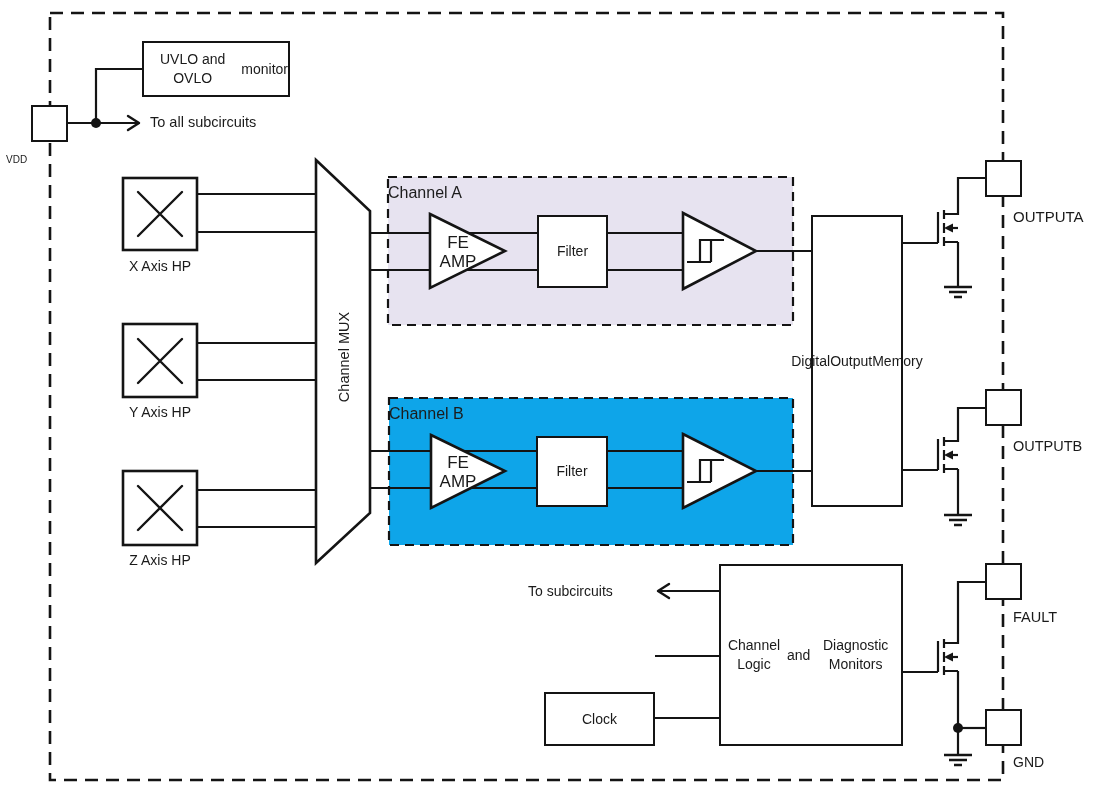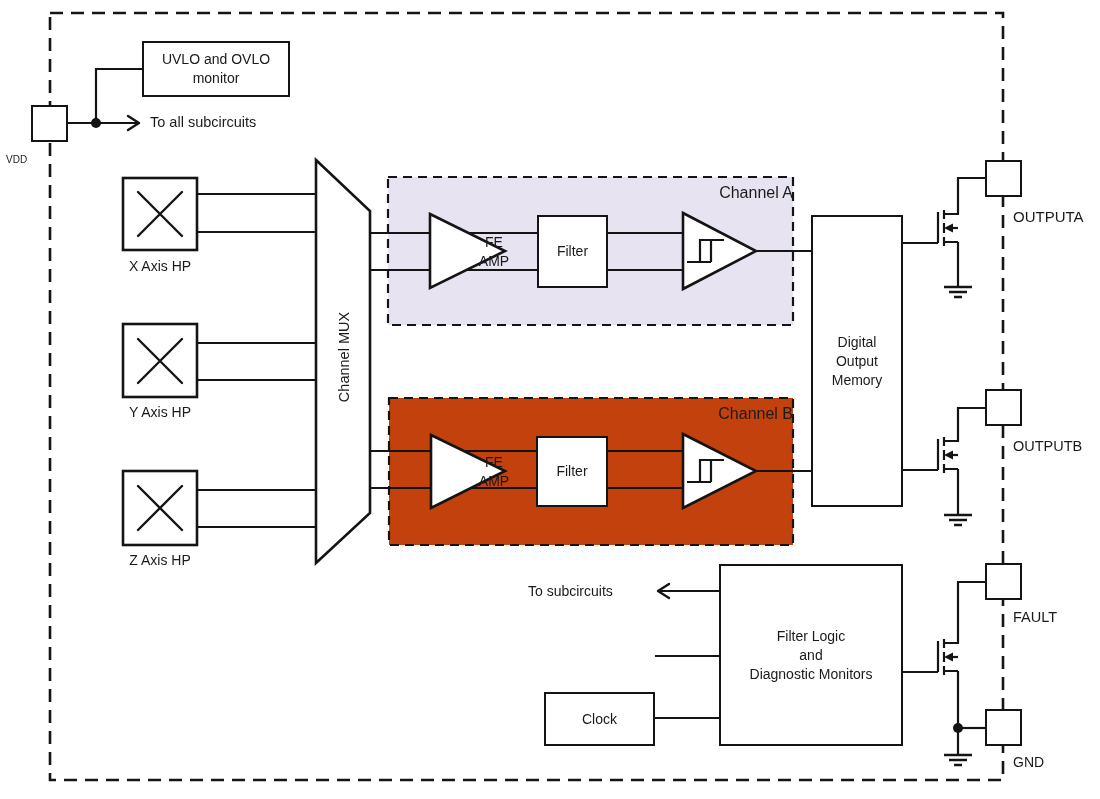--- a/index.html
+++ b/index.html
@@ -1,32 +1,32 @@
 <!DOCTYPE html>
 <html><head>
 <meta charset="utf-8">
 <style>
   html,body{margin:0;padding:0;background:#fff;}
   #canvas{position:relative;width:1100px;height:799px;background:#fff;overflow:hidden;
           font-family:"Liberation Sans",sans-serif;color:#1a1a1a;}
   .chbg{position:absolute;box-sizing:border-box;z-index:0;}
   .ch-a-bg{background:#e7e3f0;}
-  .ch-b-bg{background:#c2410c;}
-  .ch-title{position:absolute;top:7px;left:0;right:0;text-align:right;
+  .ch-b-bg{background:#0ea5e9;}
+  .ch-title{position:absolute;top:7px;left:0;right:0;text-align:left;
             font-size:16px;color:#1c1c1c;}
   svg.layer{position:absolute;left:0;top:0;z-index:1;}
   .box{position:absolute;box-sizing:border-box;z-index:2;background:#fff;
-       border:2.5px solid #141414;display:flex;flex-direction:column;
+       border:2.5px solid #141414;display:flex;flex-direction:row;
        align-items:center;justify-content:center;text-align:center;
        font-size:14px;line-height:19px;}
   .pad{position:absolute;box-sizing:border-box;z-index:2;background:#fff;
        border:2.5px solid #141414;}
   .lbl{position:absolute;z-index:3;font-size:14px;line-height:17px;white-space:nowrap;}
   .ctr{text-align:center;}
-  .fe{position:absolute;z-index:3;font-size:14px;line-height:19px;text-align:center;padding-left:36px;}
+  .fe{position:absolute;z-index:3;font-size:17px;line-height:19px;text-align:center;}
 </style>
 </head>
 <body>
 
 <div id="canvas">
 
   <div class="chbg ch-a-bg" style="left:388px;top:177px;width:405px;height:148px;">
     <span class="ch-title">Channel A</span>
   </div>
   <div class="chbg ch-b-bg" style="left:389px;top:398px;width:404px;height:147px;">
@@ -136,21 +136,21 @@
     <span>Filter</span>
   </div>
 
   <div class="box" style="left:811px;top:215px;width:92px;height:292px;">
     <span>Digital</span>
     <span>Output</span>
     <span>Memory</span>
   </div>
 
   <div class="box" style="left:719px;top:564px;width:184px;height:182px;">
-    <span>Filter Logic</span>
+    <span>Channel Logic</span>
     <span>and</span>
     <span>Diagnostic Monitors</span>
   </div>
 
   <div class="box" style="left:544px;top:692px;width:111px;height:54px;">
     <span>Clock</span>
   </div>
 
   <div class="pad" style="left:31px;top:105px;width:37px;height:37px;"></div>
   <div class="pad" style="left:985px;top:160px;width:37px;height:37px;"></div>

